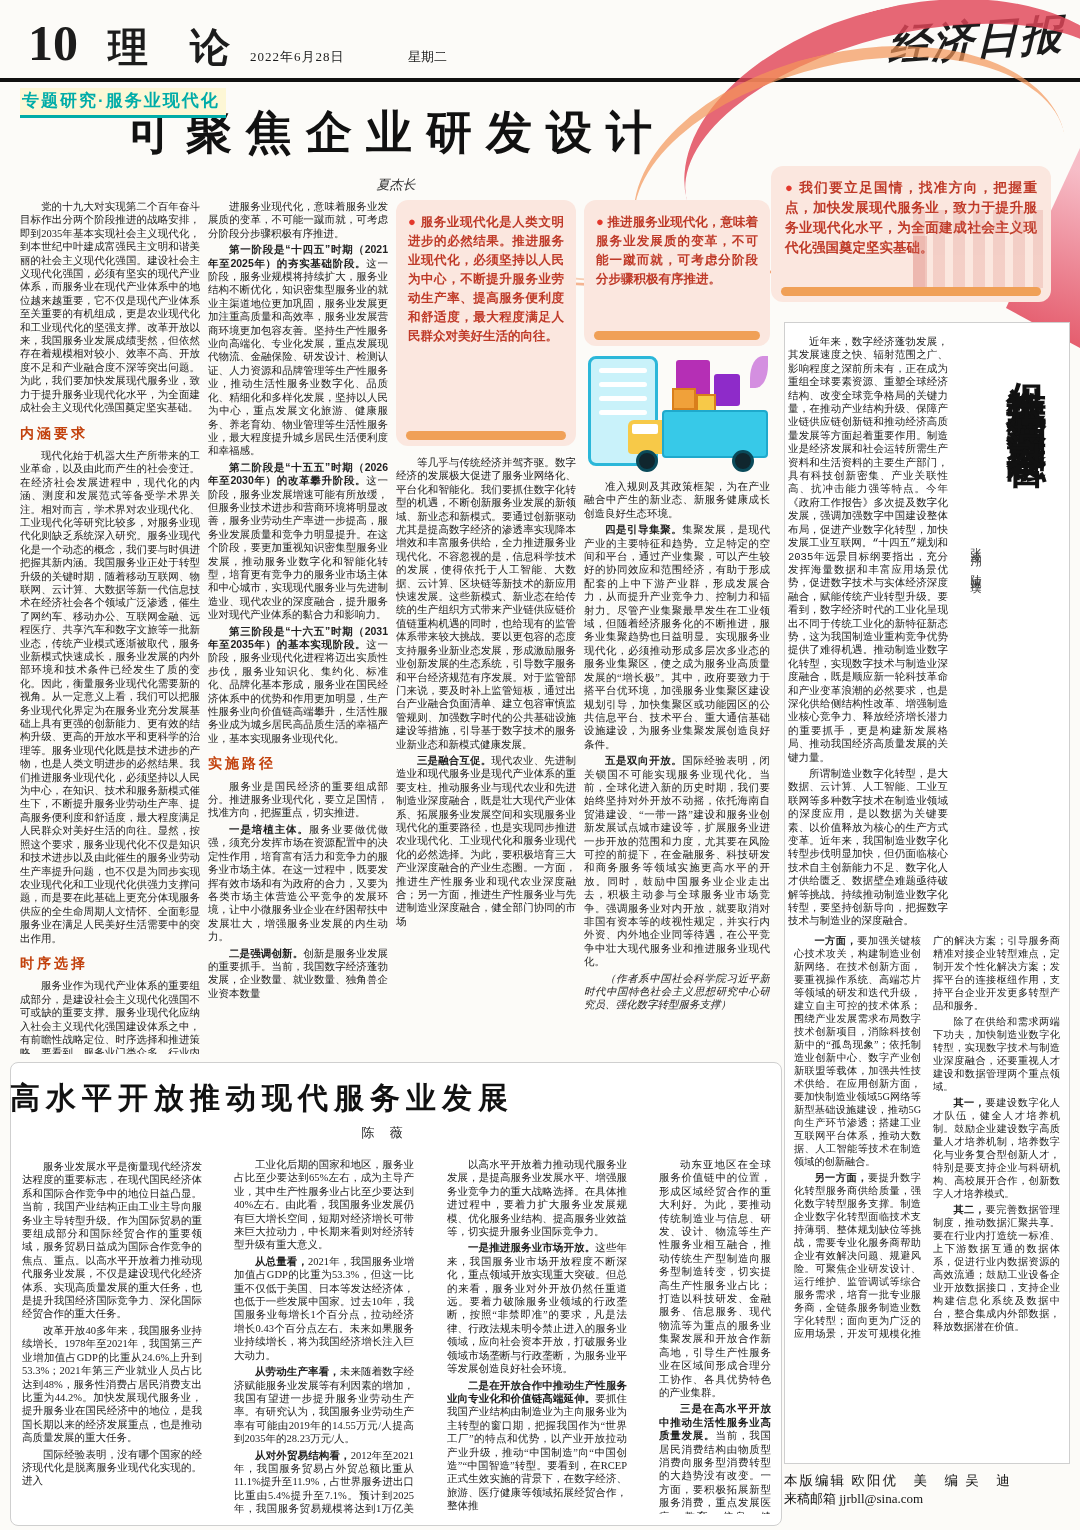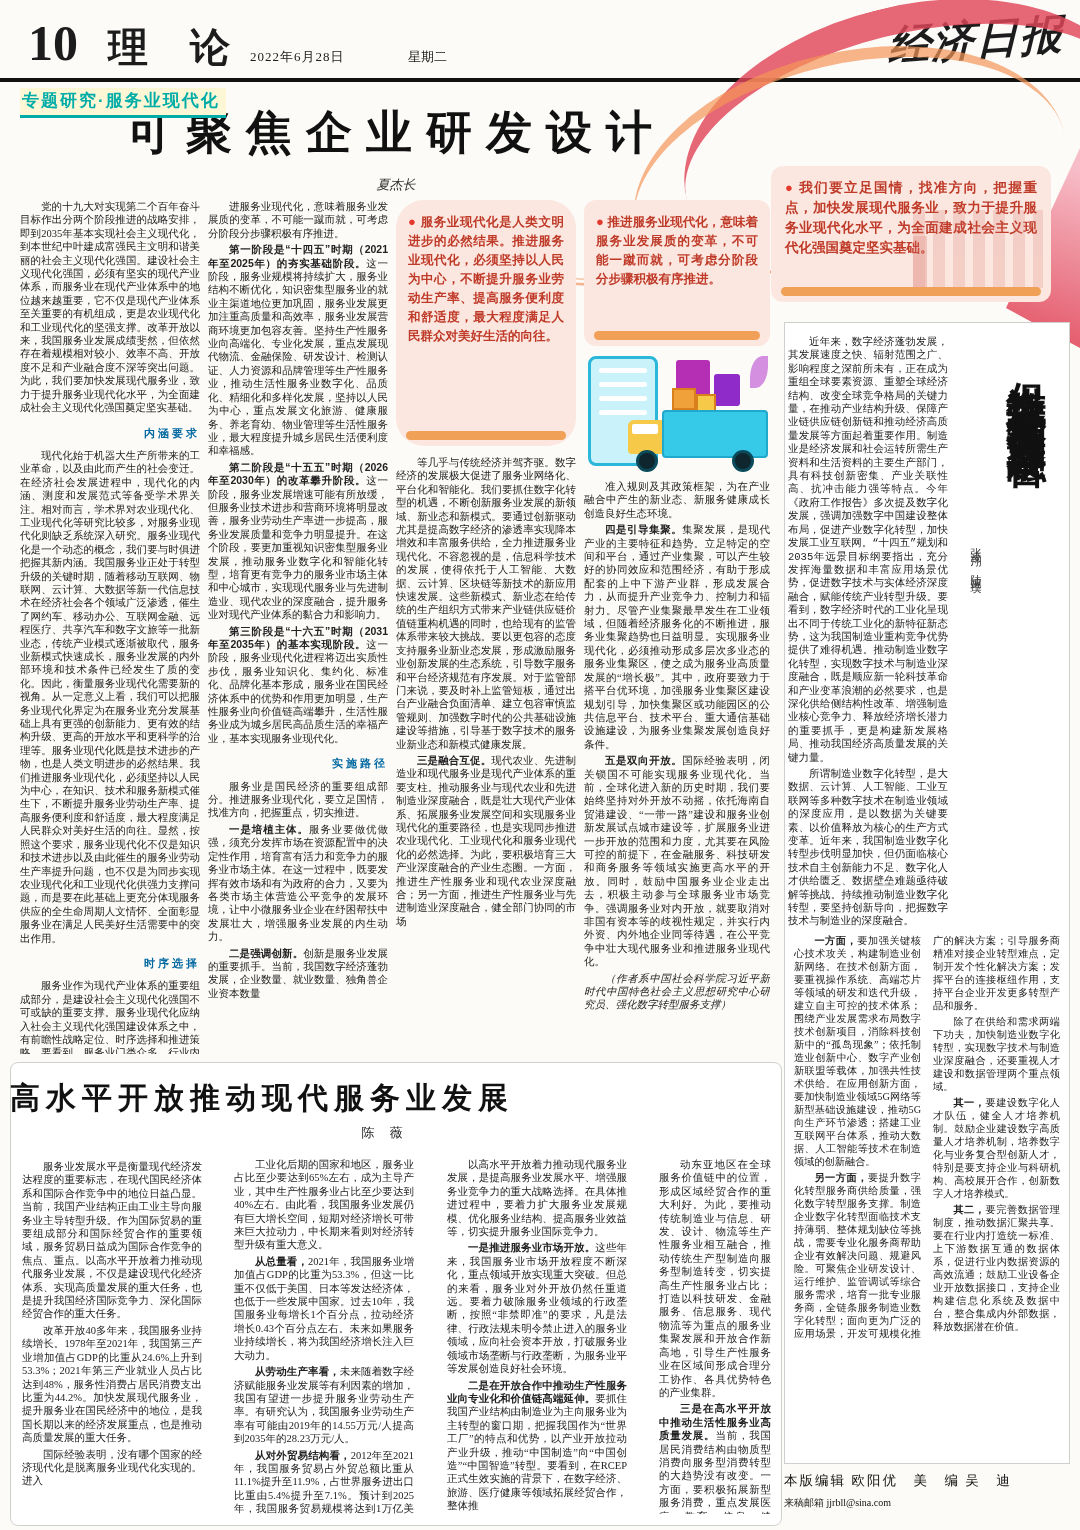--- a/index.html
+++ b/index.html
@@ -30,31 +30,31 @@
         background:linear-gradient(200deg,#f6b6c2 10%,#e2495c 90%);
         clip-path:polygon(100% 0,100% 100%,0 80%);}
   
   .headline{position:absolute;left:0;top:102px;width:792px;text-align:center;z-index:2;
         font-family:"Liberation Sans",sans-serif;font-weight:900;font-size:46px;letter-spacing:14px;color:#111;}
   .byline{position:absolute;left:0;top:176px;width:792px;text-align:center;font-size:13px;font-style:italic;color:#333;z-index:2;}
   
   .col{position:absolute;font-size:10.5px;line-height:13.4px;text-align:justify;overflow:hidden;z-index:2;color:#222;}
   .para{margin:0 0 3px;text-indent:2em;}
   .para b{font-family:"Liberation Sans",sans-serif;font-weight:bold;}
-  .subhead{text-align:right;font-family:"Liberation Sans",sans-serif;font-weight:bold;
-        font-size:11px;letter-spacing:3px;margin:12px 0 9px;color:#0369a1;text-indent:0;}
+  .subhead{text-align:left;font-family:"Liberation Sans",sans-serif;font-weight:bold;
+        font-size:14px;letter-spacing:3px;margin:12px 0 9px;color:#c2410c;text-indent:0;}
   .note{font-style:italic;color:#222;}
   
   .pullquote{position:relative;background:#fbe7df;border-radius:12px;padding:12px 12px 22px;
         font-family:"Liberation Sans",sans-serif;font-weight:bold;color:#bf3a28;
         font-size:12.5px;line-height:19px;text-align:justify;}
   .pullquote::after{content:"";position:absolute;left:10px;right:10px;bottom:6px;height:9px;
         background:#f0a057;border-radius:5px;}
   .pullquote .qtext::before{content:"● ";color:#e3382c;font-size:13px;}
-  .quoteA{height:212px;margin-bottom:10px;overflow:hidden;border-radius:28px;}
+  .quoteA{height:212px;margin-bottom:10px;overflow:hidden;}
   .quoteB{height:112px;margin-bottom:8px;overflow:hidden;}
   .quoteC{position:absolute;left:748px;top:166px;width:252px;height:100px;z-index:2;
         font-size:13.5px;line-height:20px;padding:12px 14px 24px;overflow:hidden;margin-left:23px;}
   .skyline{position:absolute;right:8px;bottom:14px;width:130px;height:78px;opacity:.55;
         background:
           linear-gradient(to top,rgba(214,106,96,.5) 0 52px,transparent 52px) 0 100%/14px 100% no-repeat,
           repeating-linear-gradient(90deg,rgba(214,106,96,.35) 0 12px,transparent 12px 20px);}
   
   .illus{position:relative;height:118px;margin-bottom:8px;}
   .illus div{position:absolute;}
@@ -80,21 +80,21 @@
   .sidebar-box{position:absolute;left:784px;top:322px;width:284px;height:1140px;background:#fff;
         border:1px solid #cfcfcf;z-index:1;}
   .sb-upper{left:788px;top:336px;width:160px;height:590px;font-family:Liberation Mono, monospace;}
   .sb-lower{left:794px;top:934px;width:266px;height:520px;column-count:2;column-gap:12px;font-size:10.2px;line-height:13px;}
   .vtitle{position:absolute;left:1000px;top:350px;height:584px;writing-mode:vertical-rl;z-index:2;
         font-family:"Liberation Sans",sans-serif;font-weight:900;font-size:40px;letter-spacing:5px;color:#111;}
   .vauthors{position:absolute;left:968px;top:538px;writing-mode:vertical-rl;font-size:11px;letter-spacing:4px;color:#333;z-index:2;}
   
   .page-footer{position:absolute;left:784px;top:1472px;width:284px;text-align:left;z-index:2;}
   .footer-line1{font-size:13.5px;letter-spacing:2px;color:#111;}
-  .footer-line2{font-size:10px;margin-top:6px;color:#111;}
+  .footer-line2{font-size:13px;color:#111;}
   .footer-line2 a{color:#111;text-decoration:none;}
 </style>
 </head>
 <body>
 
 <div class="page">
 
   <div class="page-num">10</div>
   <div class="section-title">理 论</div>
   <div class="issue-date">2022年6月28日</div>

